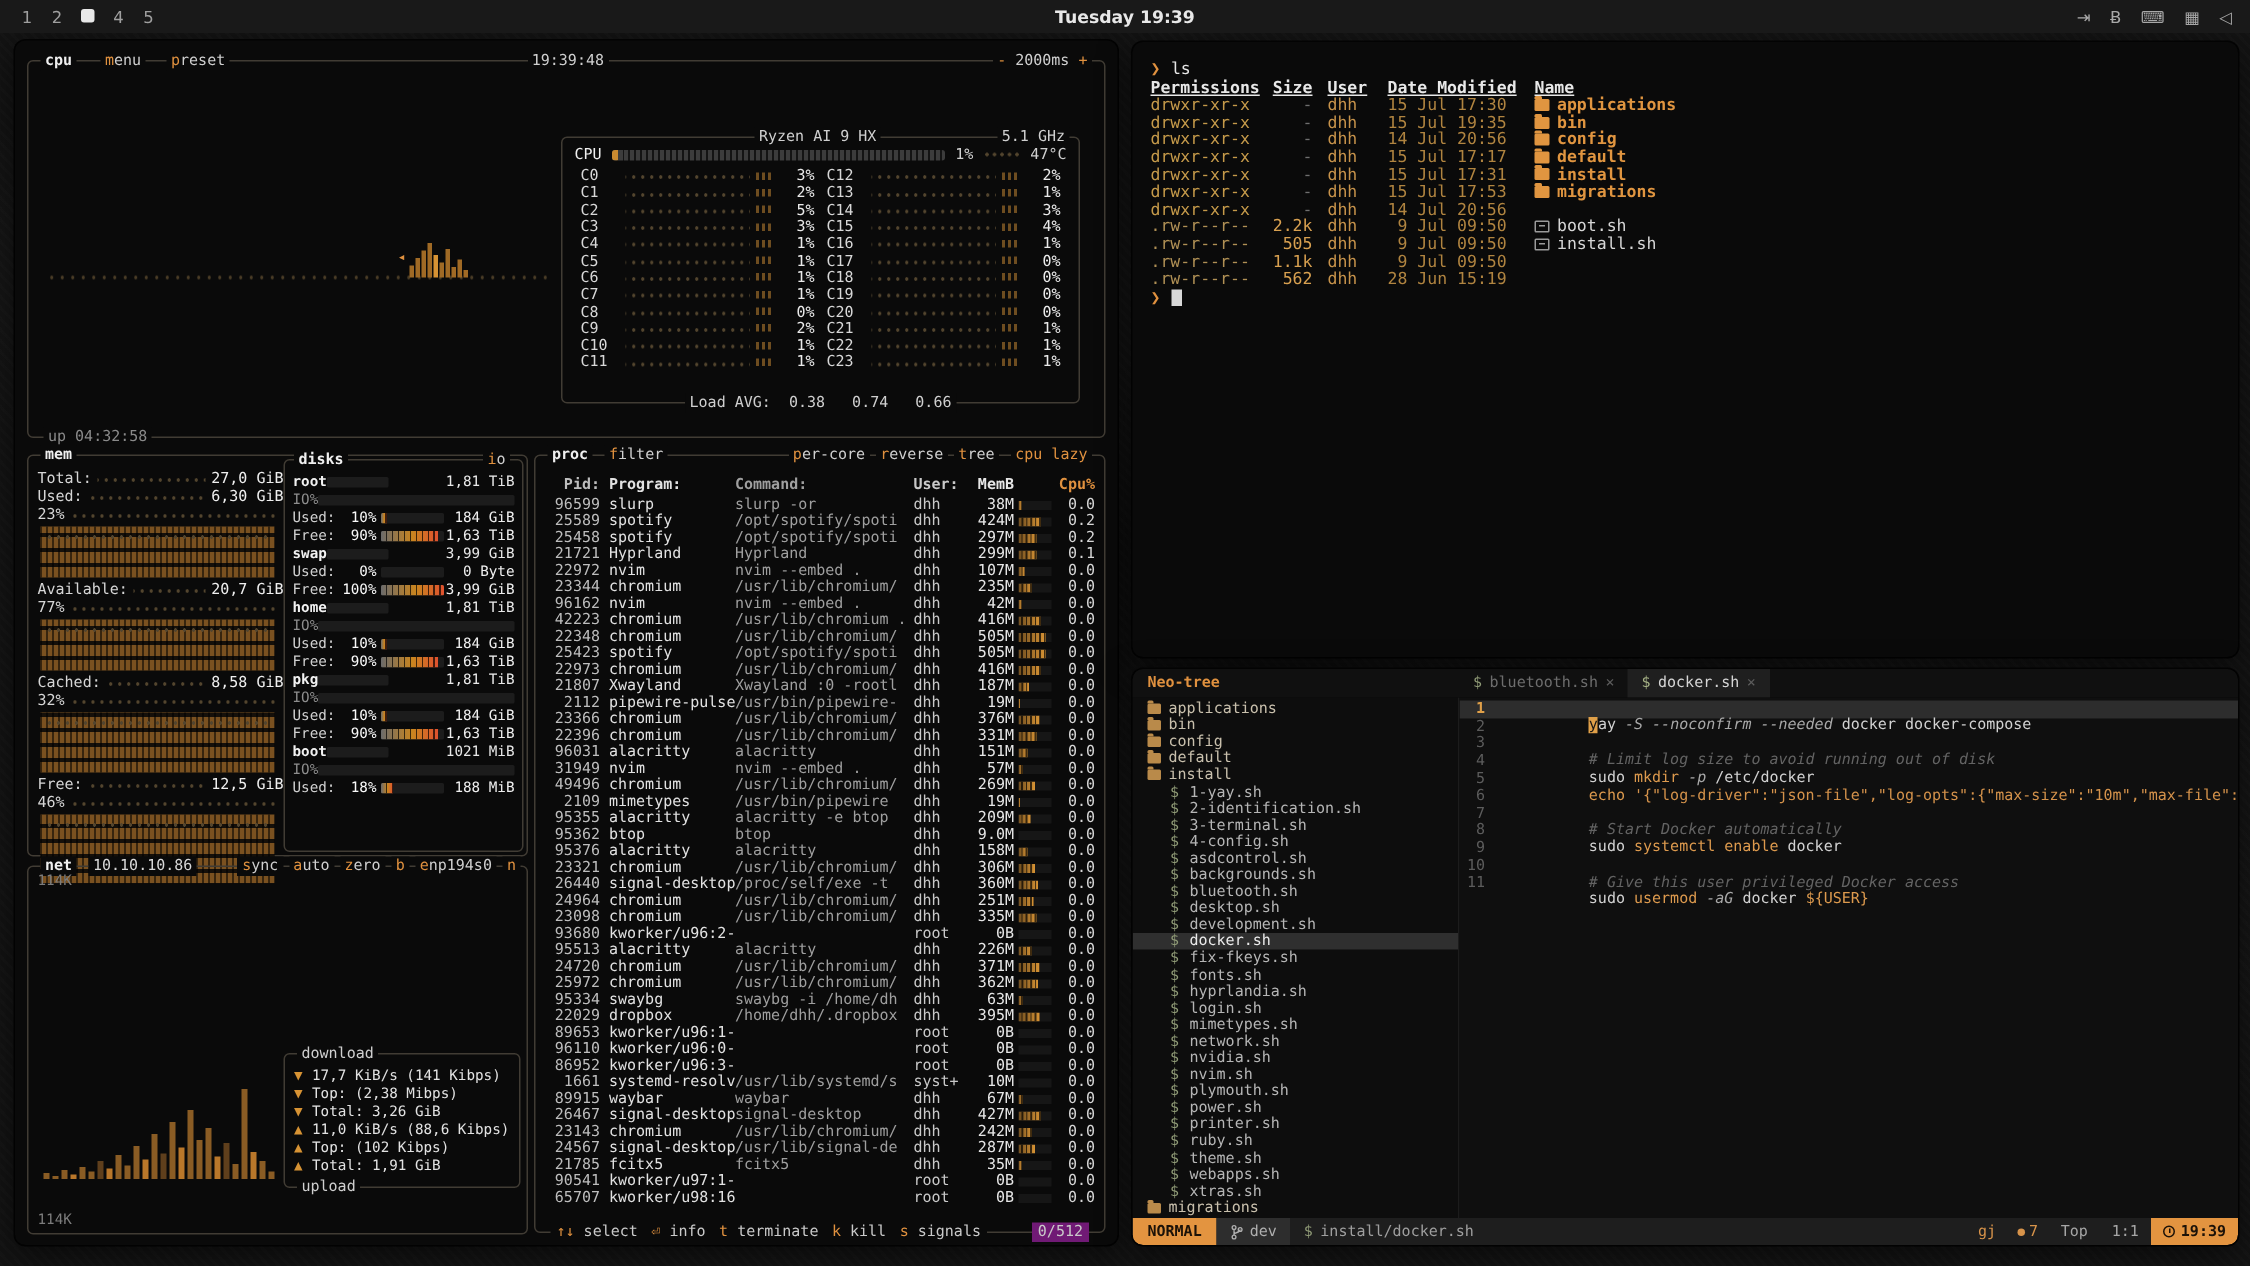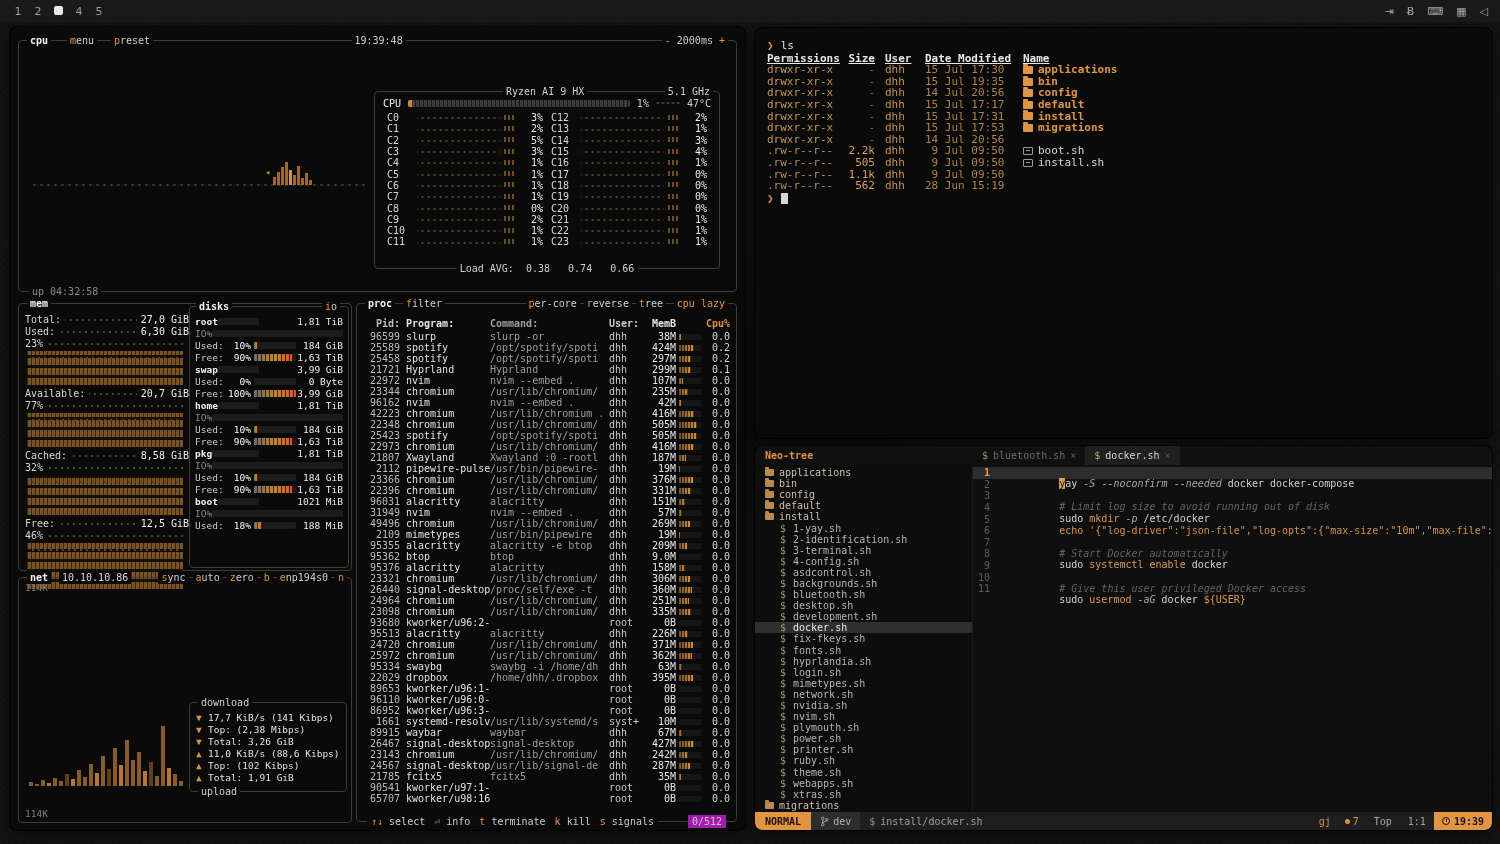--- a/index.html
+++ b/index.html
@@ -129,21 +129,21 @@
   .c-cmd{flex:1; color:#9f9f9f; overflow:hidden;}
   .c-user{width:33px; color:#c9c9c9; overflow:hidden;}
   .c-mem{width:34px; text-align:right; color:#e6e6e6;}
   .c-gr{width:22px; height:6px; margin:0 3px; background:#161616; position:relative; overflow:hidden;}
   .c-gr i{position:absolute; left:0; top:0; bottom:0;
     background:repeating-linear-gradient(90deg, transparent 0 2px, rgba(0,0,0,.7) 2px 3px), linear-gradient(90deg,#6e4d20,#d79334);}
   .c-cpu{width:26px; text-align:right; color:#d6d6d6;}
   .phead .c-cpu{color:#e0913f;}
   .pfoot{position:absolute; bottom:-7px; left:10px; display:flex; gap:9px; background:#0a0a0a; padding:0 4px; line-height:13px;}
   .pfoot .k{color:#e0913f;} .pfoot .fl{color:#c9c9c9;}
-  .pcount{position:absolute; bottom:-7px; right:10px; background:#a21caf; padding:0 4px; color:#c9c9c9; line-height:13px;margin-top:28px;}
+  .pcount{position:absolute; bottom:-7px; right:10px; background:#701a75; padding:0 4px; color:#c9c9c9; line-height:13px;margin-top:28px;}
 
   
   .term{left:755px; top:28px; width:737px; height:410px; padding:12px 12px; font-size:11px; line-height:11.6px; color:#d2d2d2;}
   .tline{white-space:pre; display:flex; align-items:center; height:11.6px;}
   .prompt{color:#e0913f; font-weight:bold; margin-right:7px;}
   .cmdtxt{color:#e6e6e6;}
   .lshead{margin-top:1px;}
   .lshead span{text-decoration:underline; font-weight:bold; color:#e8e8e8;}
   .l-perms{width:72px;} .l-size{width:36px; text-align:right;} .l-user{width:32px; margin-left:10px;}
   .l-date{width:90px; margin-left:8px;} .l-name{flex:1; margin-left:8px; display:flex; align-items:center; gap:5px;}
@@ -219,20 +219,21 @@
       <span class="wsitem"><span>1</span></span>
 
       <span class="wsitem"><span>2</span></span>
 
       <span class="wsitem active"></span>
 
       <span class="wsitem"><span>4</span></span>
 
       <span class="wsitem"><span>5</span></span>
     </div>
+  <div class="clock">Tuesday 19:39</div>
   <div class="tray">
     <span>⇥</span>
     <span>Ƀ</span>
     <span>⌨</span>
     <span>▦</span>
     <span>◁</span>
   </div>
 </div>
 
 <div class="win btop">

